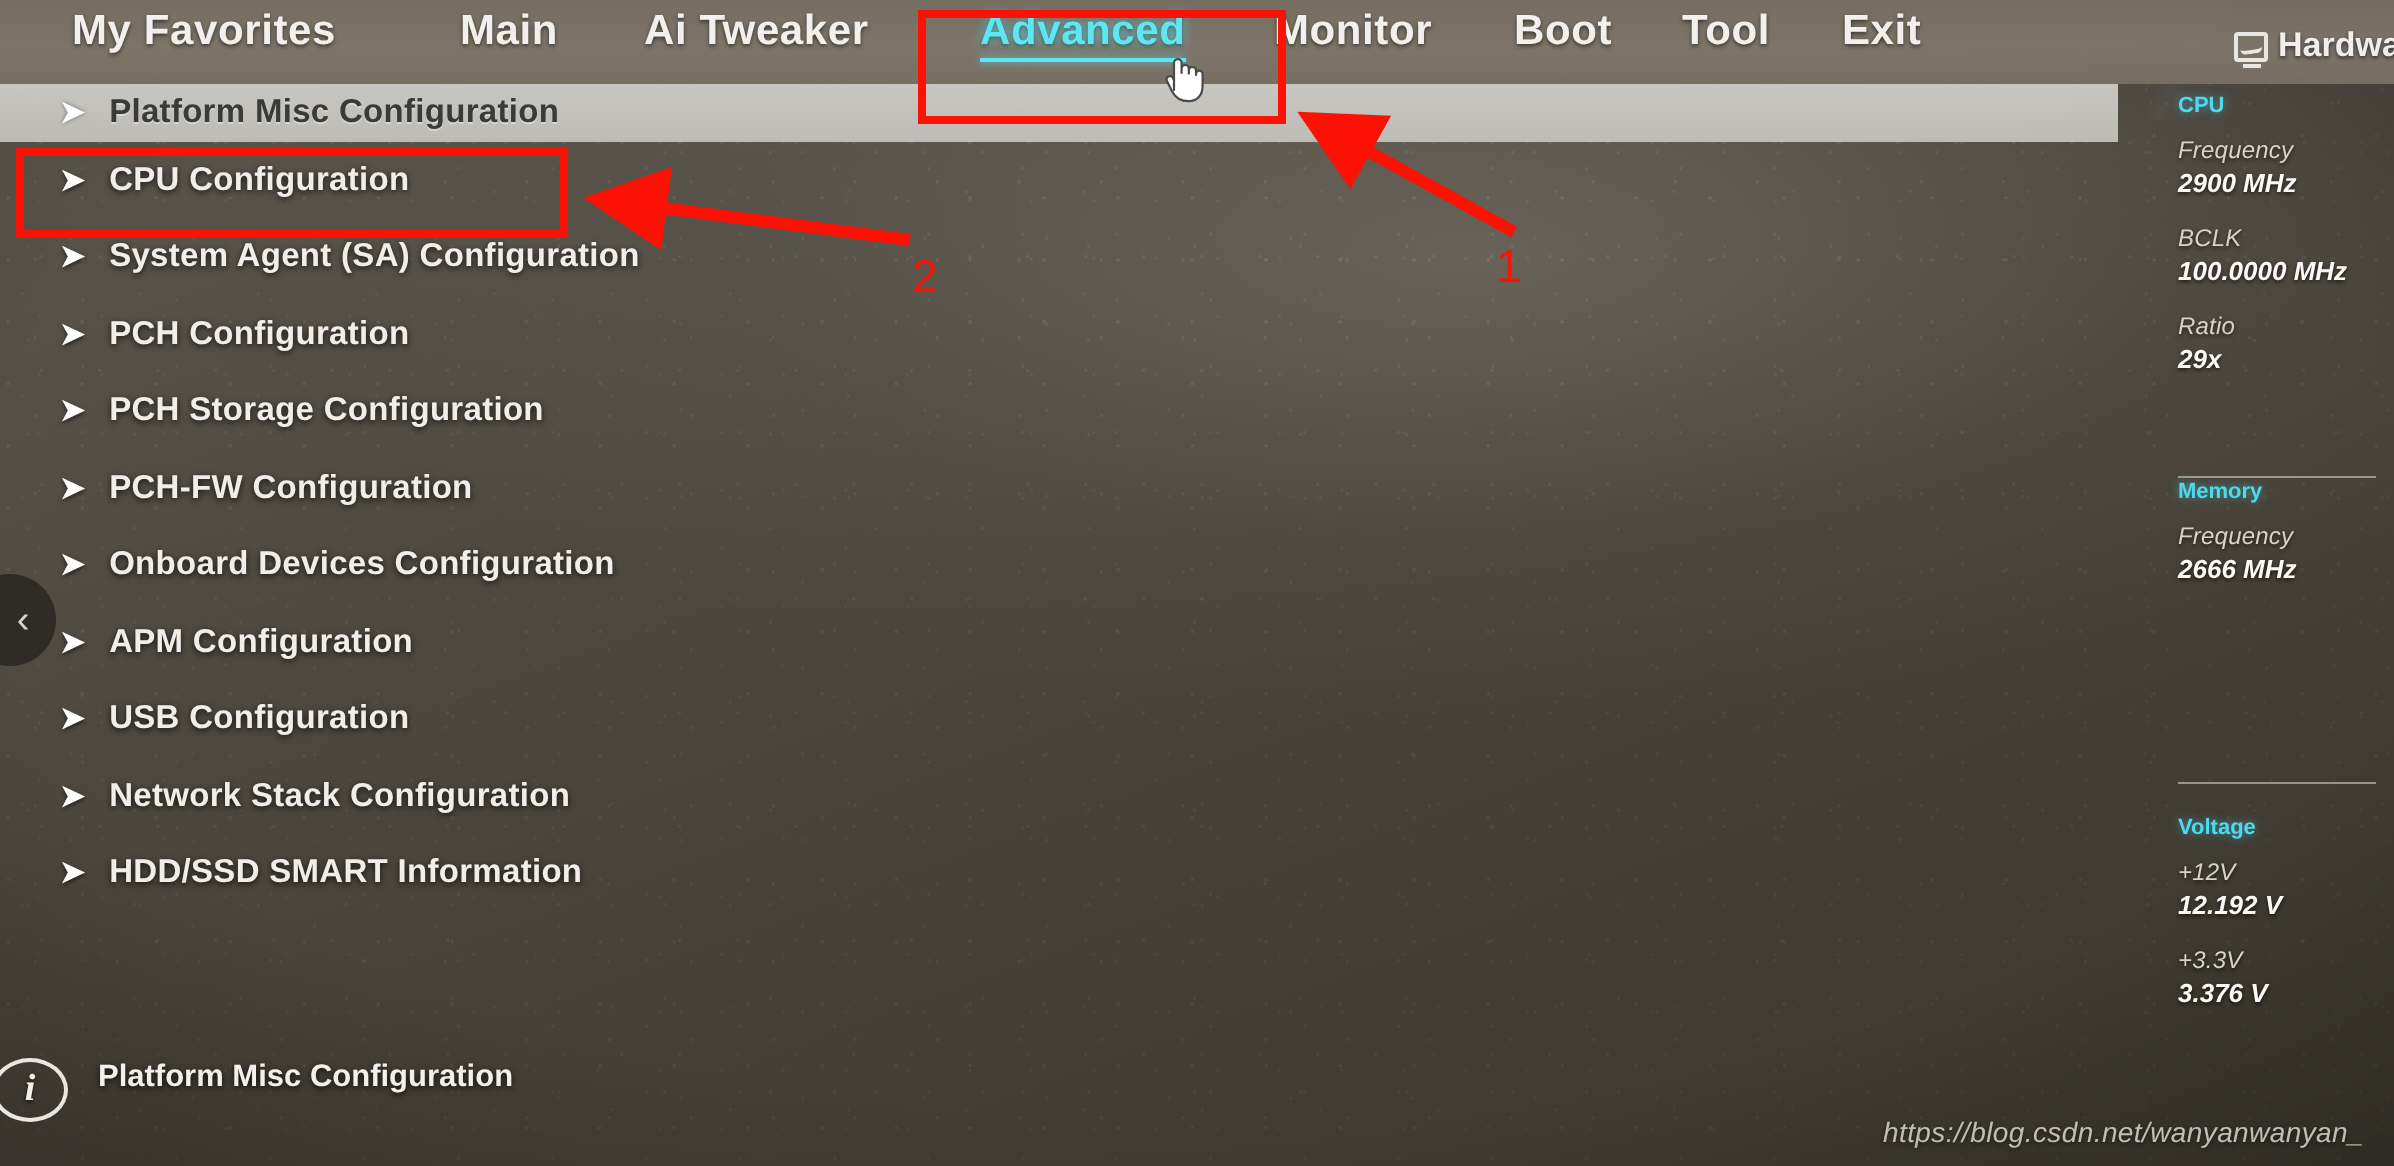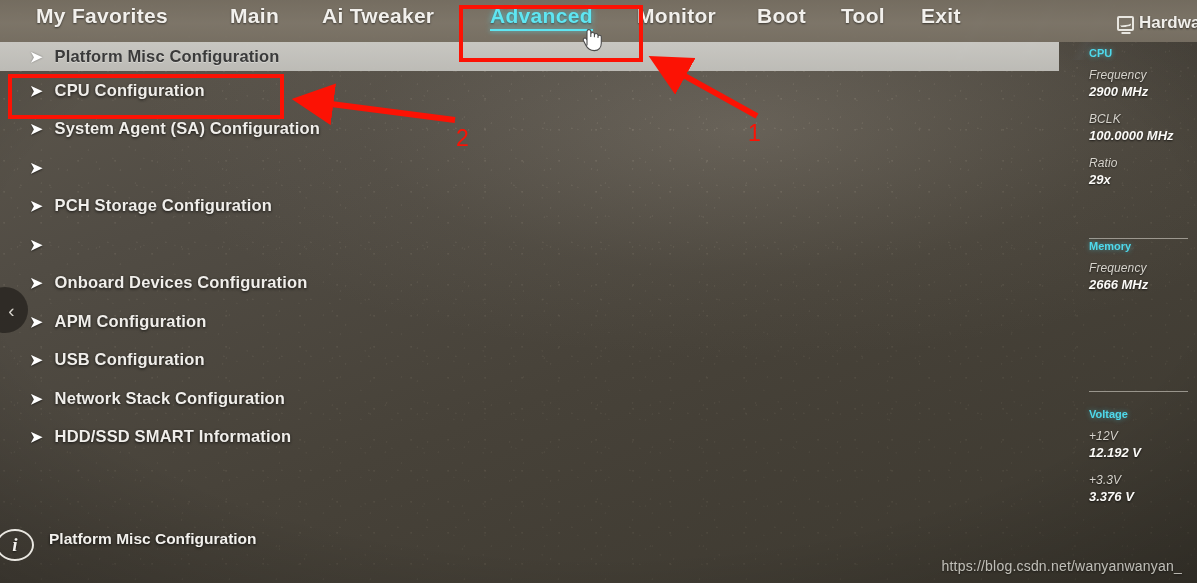--- a/index.html
+++ b/index.html
@@ -274,20 +274,21 @@
   
   #watermark {
     position: absolute;
     right: 15px; bottom: 9px;
     color: rgba(225,223,216,.82);
     font-size: 14px;
     letter-spacing: .2px;
     z-index: 9;
     white-space: nowrap;
     text-shadow: 0 1px 2px rgba(0,0,0,.5);
+    font-style: italic;
   }
 
   
   .anno-box {
     position: absolute;
     border: 4px solid #fc1204;
     z-index: 11;
     pointer-events: none;
   }
   #anno-box-advanced { left: 459px; top: 5px;  width: 184px; height: 57px; }
@@ -338,27 +339,29 @@
       <div class="menu-item">
         <span class="arrow-glyph">➤</span>
         <span class="menu-label">CPU Configuration</span>
       </div>
       <div class="menu-item">
         <span class="arrow-glyph">➤</span>
         <span class="menu-label">System Agent (SA) Configuration</span>
       </div>
       <div class="menu-item">
         <span class="arrow-glyph">➤</span>
+        <span class="menu-label">PCH Configuration</span>
       </div>
       <div class="menu-item">
         <span class="arrow-glyph">➤</span>
         <span class="menu-label">PCH Storage Configuration</span>
       </div>
       <div class="menu-item">
         <span class="arrow-glyph">➤</span>
+        <span class="menu-label">PCH-FW Configuration</span>
       </div>
       <div class="menu-item">
         <span class="arrow-glyph">➤</span>
         <span class="menu-label">Onboard Devices Configuration</span>
       </div>
       <div class="menu-item">
         <span class="arrow-glyph">➤</span>
         <span class="menu-label">APM Configuration</span>
       </div>
       <div class="menu-item">

